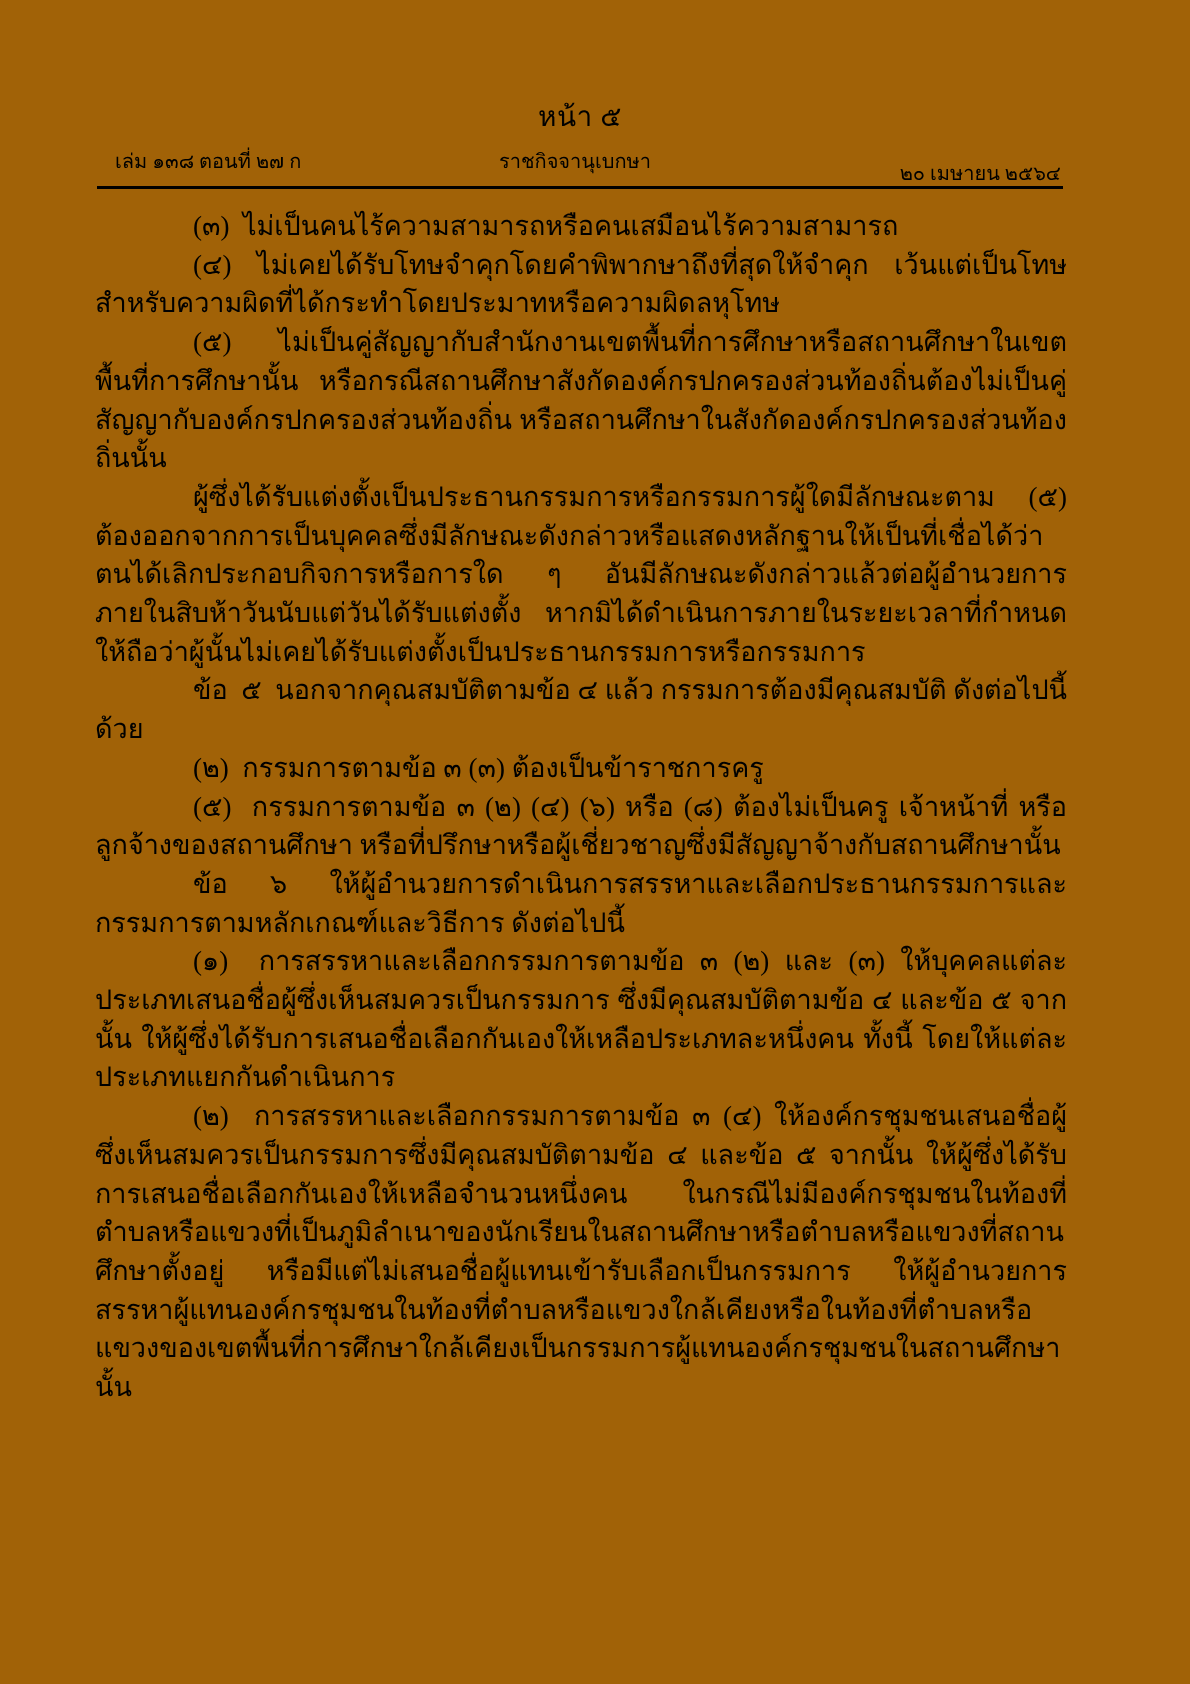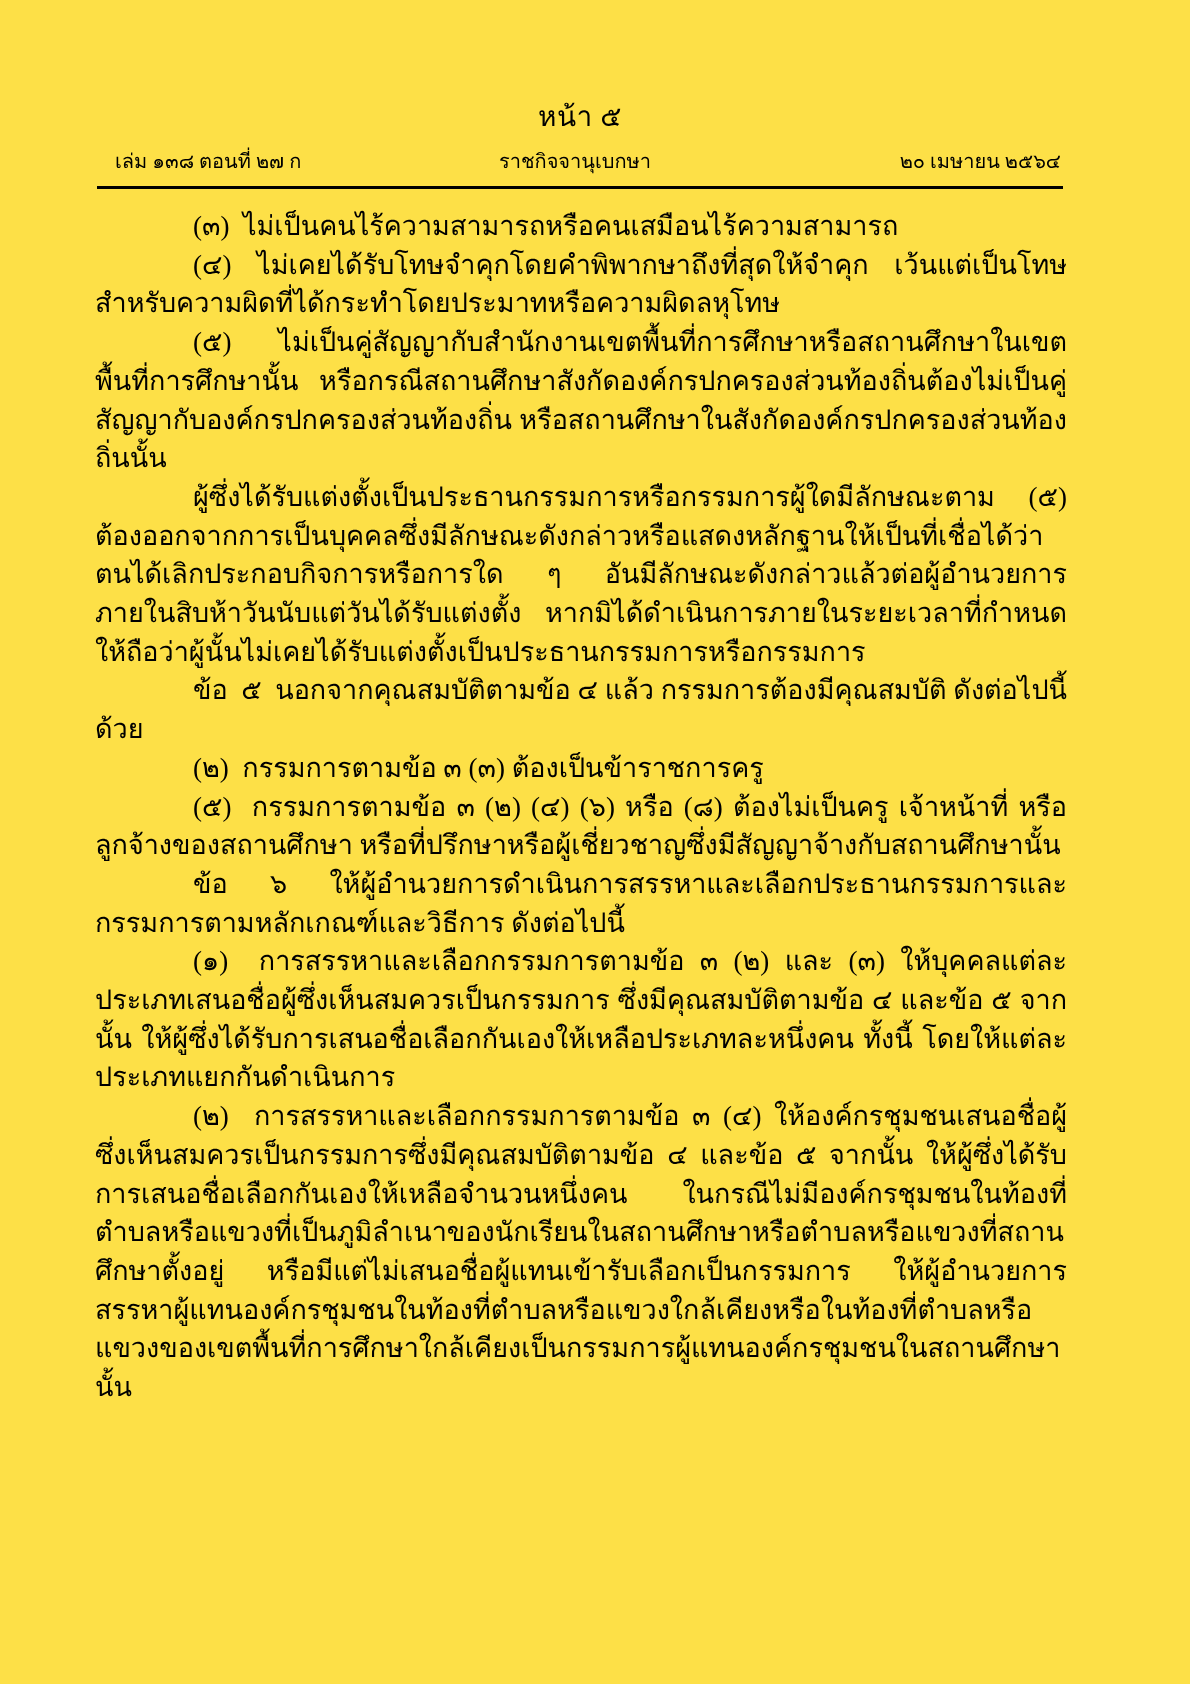--- a/index.html
+++ b/index.html
@@ -4,21 +4,21 @@
 <style>
   html, body {
     margin: 0;
     padding: 0;
     background: #ffffff;
   }
   .page {
     position: relative;
     width: 1190px;
     height: 1684px;
-    background: #fde047;
+    background: #a16207;
     color: #000000;
     font-family: "Liberation Serif", "DejaVu Serif", serif;
     overflow: hidden;
   }
   
   .running-head {
     position: absolute;
     left: 97px;
     width: 966px;
     top: 100px;
@@ -46,21 +46,21 @@
     position: absolute;
     left: 0;
     right: 10px;
     text-align: center;
     top: 0;
     white-space: nowrap;
   }
   .head-date {
     position: absolute;
     right: 2px;
-    top: 0;
+    top: 12px;
     white-space: nowrap;
   }
   .head-rule {
     margin-top: 6px;
     height: 3px;
     background: #000000;
     width: 100%;
   }
   
   .doc-body {

